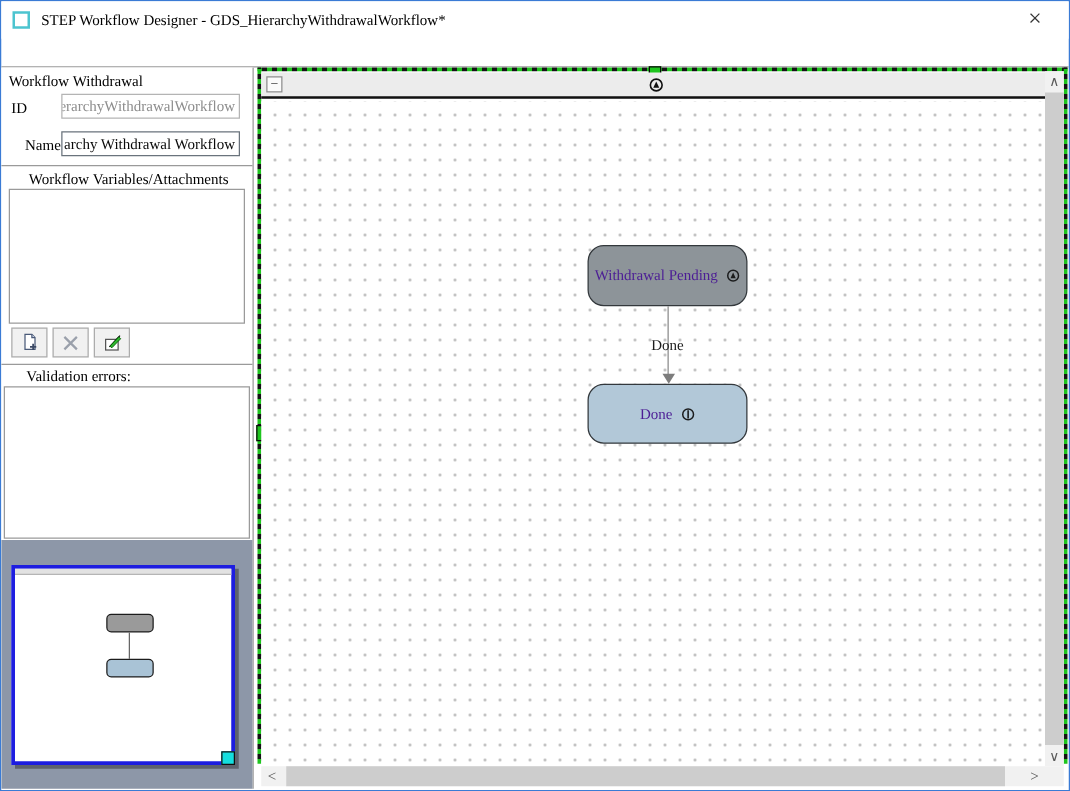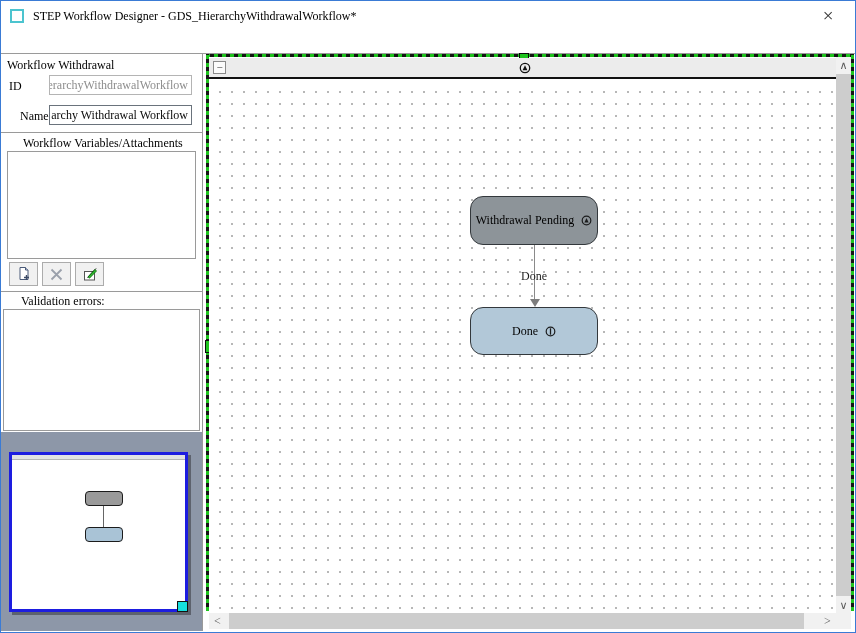--- a/index.html
+++ b/index.html
@@ -54,21 +54,21 @@
   .handle-left { left:-1px; top:286px; width:9px; height:13px; }
 
   .canvas-header { position:absolute; left:3px; top:4px; right:18px; height:21px; background:#ececec; border-bottom:2px solid #111; display:flex; align-items:center; justify-content:center; }
   .collapse-box { position:absolute; left:4px; top:3px; width:13px; height:13px; background:#fbfbfb; border:1px solid #8a8a8a; font-size:11px; line-height:10px; text-align:center; color:#333; }
   .canvas-title { font-size:12px; font-weight:bold; color:#0a0a0a; white-space:nowrap; }
   .canvas-title-icon { margin-left:4px; vertical-align:-1px; }
 
   .canvas-viewport { position:absolute; left:3px; top:27px; right:18px; bottom:19px; background:#fff;
     background-image:radial-gradient(circle,#b7b7b7 1px,transparent 1.2px); background-size:12px 12px; background-position:5px 5px; overflow:hidden; }
 
-  .state-node { position:absolute; width:128px; height:49px; border:1px solid #33383c; border-radius:13px; display:flex; align-items:center; justify-content:center; gap:7px; font-size:12px; color:#000000; }
+  .state-node { position:absolute; width:128px; height:49px; border:1px solid #33383c; border-radius:13px; display:flex; align-items:center; justify-content:center; gap:7px; font-size:12px; color:#4c1d95; }
   .state-1 { left:261px; top:115px; background:#8d9499; }
   .state-2 { left:261px; top:226px; height:48px; background:#b2c8d8; }
   .transition-line { position:absolute; left:325px; top:164px; width:1px; height:56px; background:#8a8a8a; }
   .transition-arrowhead { position:absolute; left:321px; top:218px; width:0; height:0; border-left:5px solid transparent; border-right:5px solid transparent; border-top:8px solid #7d7d7d; }
   .transition-label { position:absolute; left:325px; top:188px; transform:translateX(-50%); font-size:12px; color:#1c1c1c; }
 
   
   .vscroll { position:absolute; right:3px; top:3px; bottom:18px; width:15px; background:#f1f1f1; }
   .vscroll .thumb { position:absolute; left:0; right:0; top:17px; bottom:17px; background:#cdcdcd; }
   .hscroll { position:absolute; left:3px; right:18px; bottom:2px; height:16px; background:#f1f1f1; }

